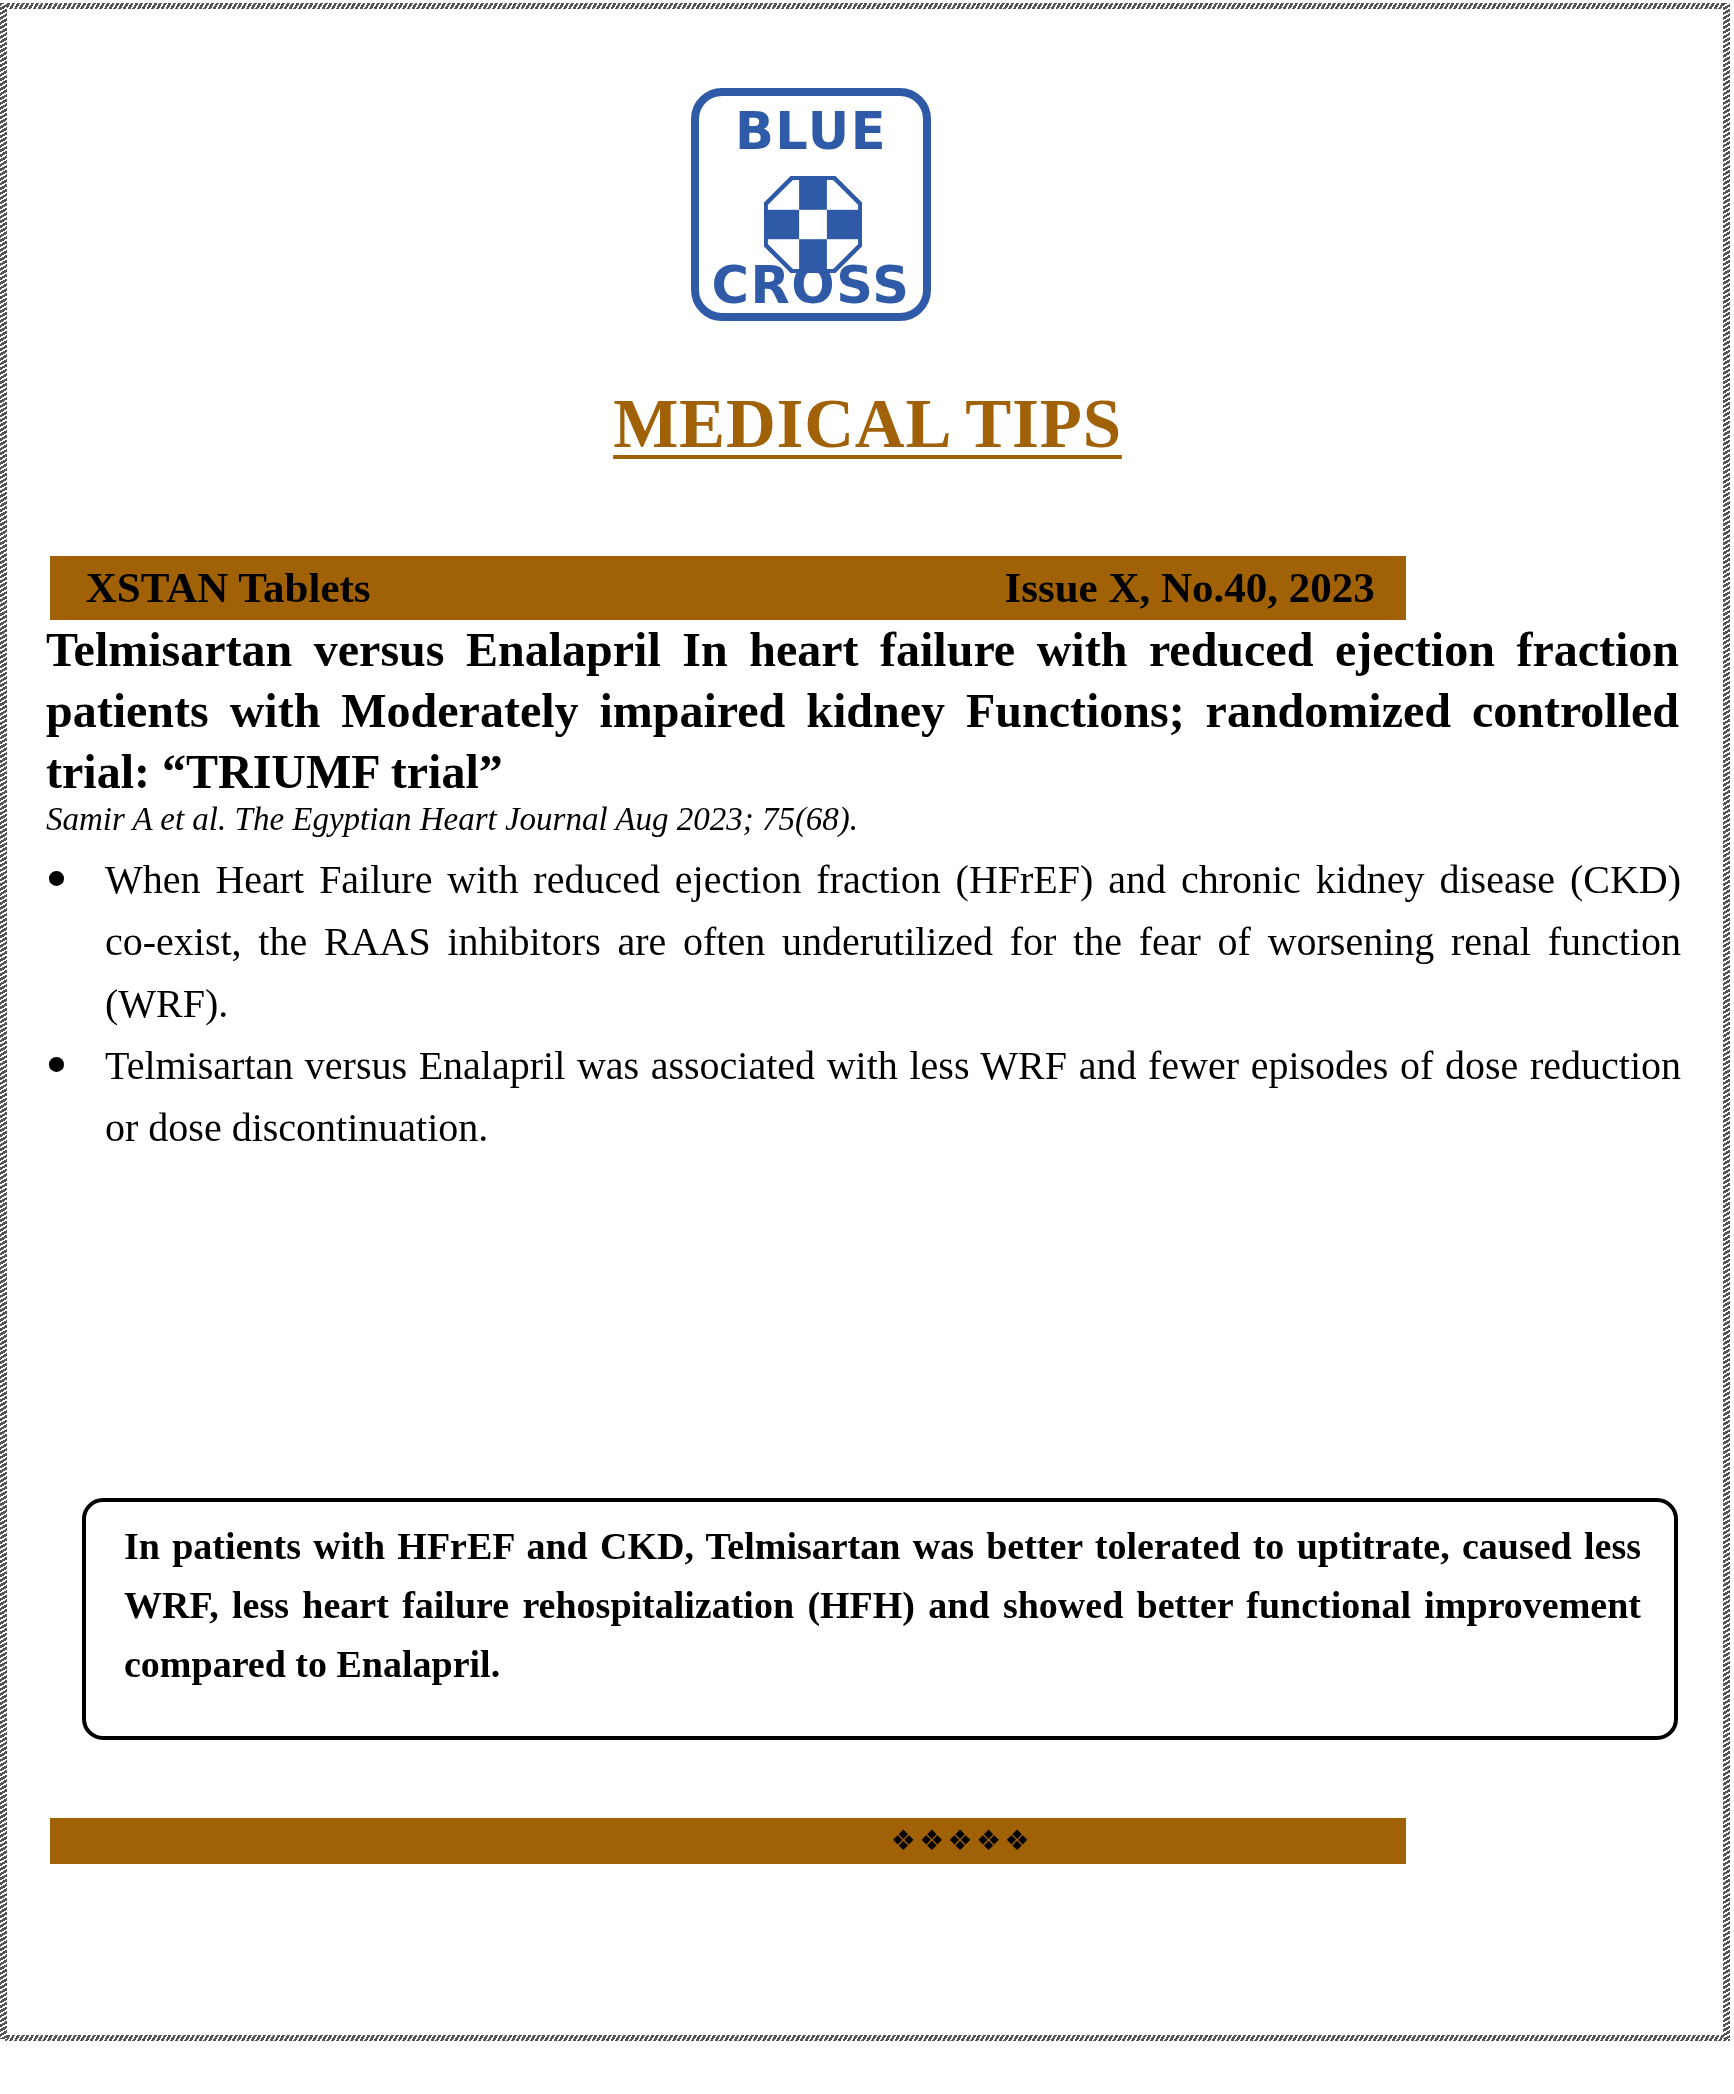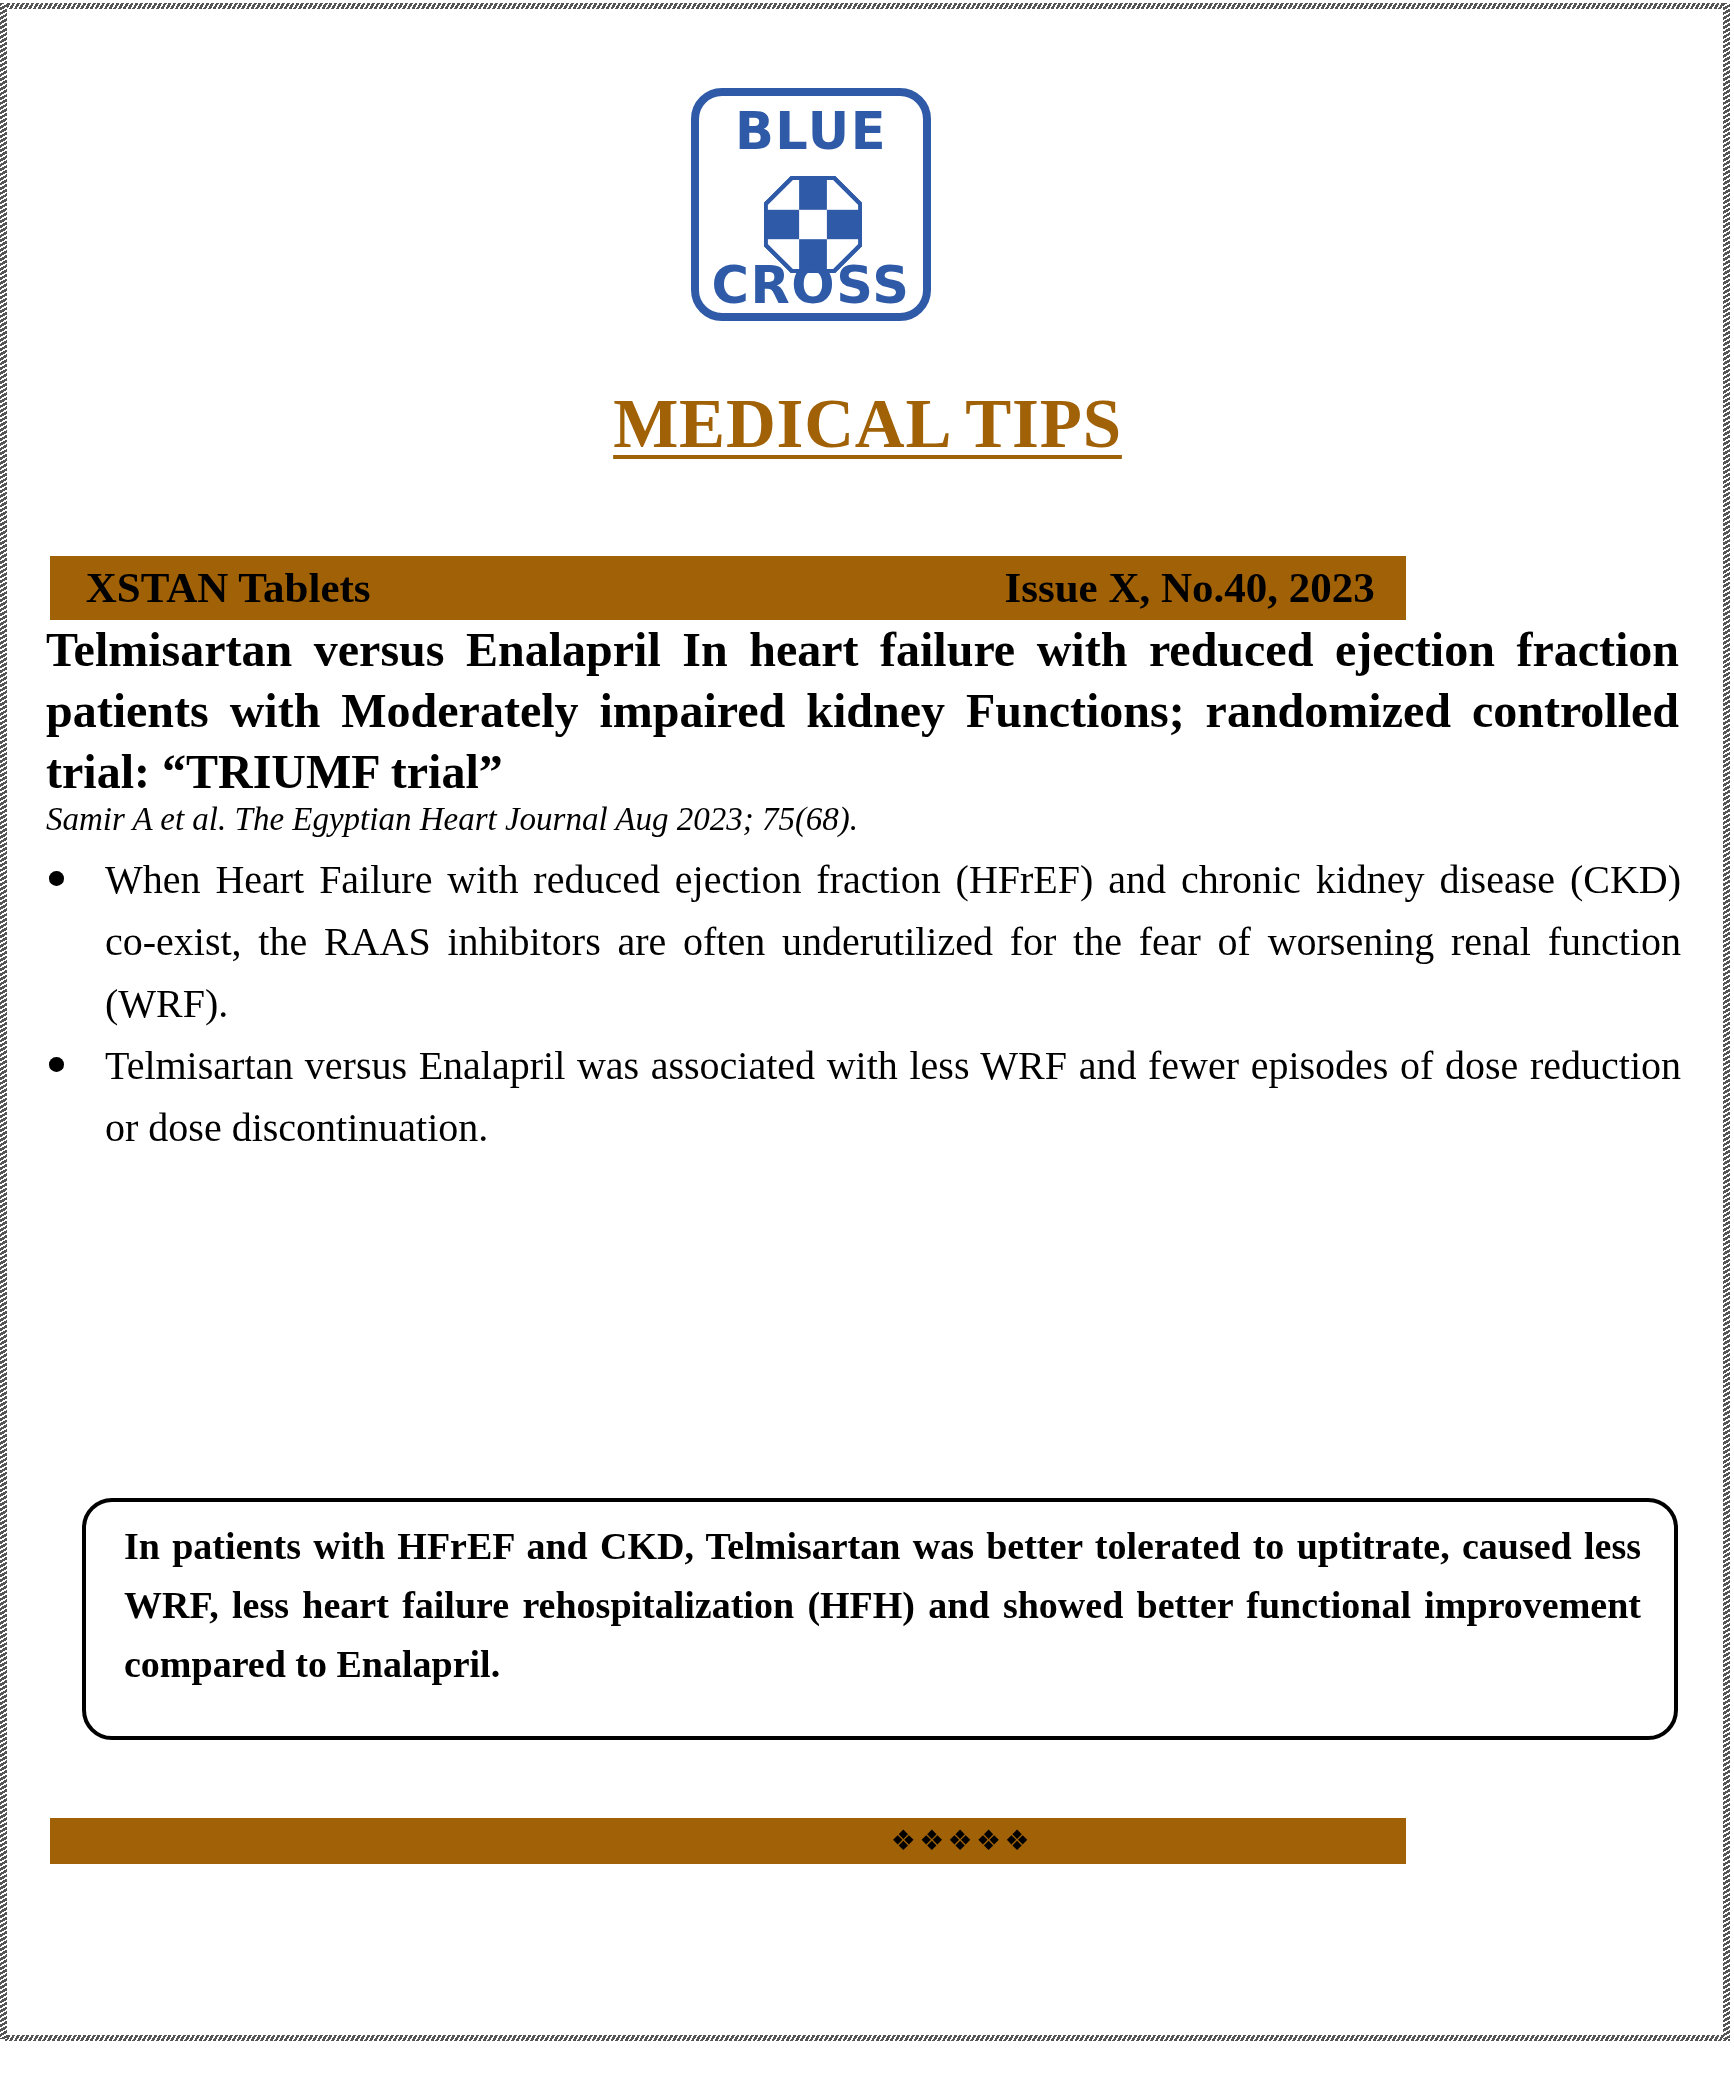--- a/index.html
+++ b/index.html
@@ -54,21 +54,21 @@
   
   .bullets { position: absolute; left: 46px; width: 1635px; top: 849px; margin: 0; padding: 0;
              list-style: none; }
   .bullets li { position: relative; padding-left: 59px; font-size: 40px; line-height: 62px;
                 text-align: justify; margin-bottom: 0; }
   .bullets li .dot { position: absolute; left: 3.3px; top: 22px; width: 14.7px; height: 14.7px;
                      border-radius: 50%; background: #000; }
 
   
   .conclusion { position: absolute; left: 82px; top: 1498px; width: 1596px; height: 242px;
-                border: 4.1px solid #000; border-radius: 30px; box-sizing: border-box; }
+                border: 4.1px solid #000; border-radius: 21px; box-sizing: border-box; }
   .conclusion p { margin: 0; position: absolute; left: 38px; right: 33px; top: 14.7px;
                   font-size: 38px; font-weight: bold; line-height: 59px; text-align: justify;
                   text-align-last: left; }
 </style>
 </head>
 <body>
 
 <div class="border-h b-top"></div>
 <div class="border-h b-bottom"></div>
 <div class="border-v b-left"></div>

